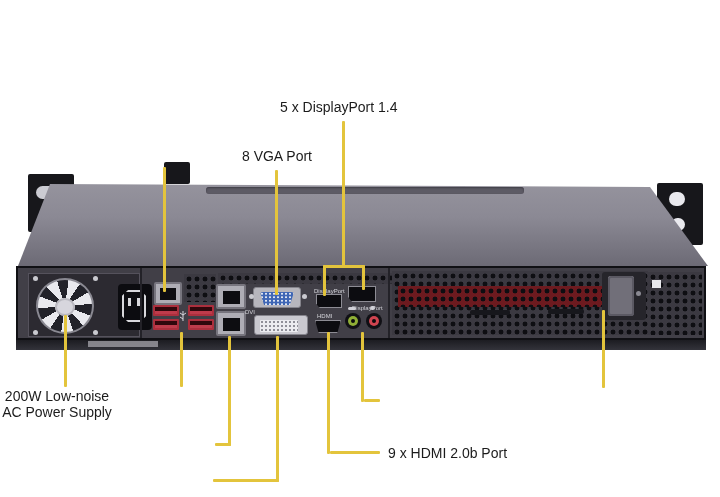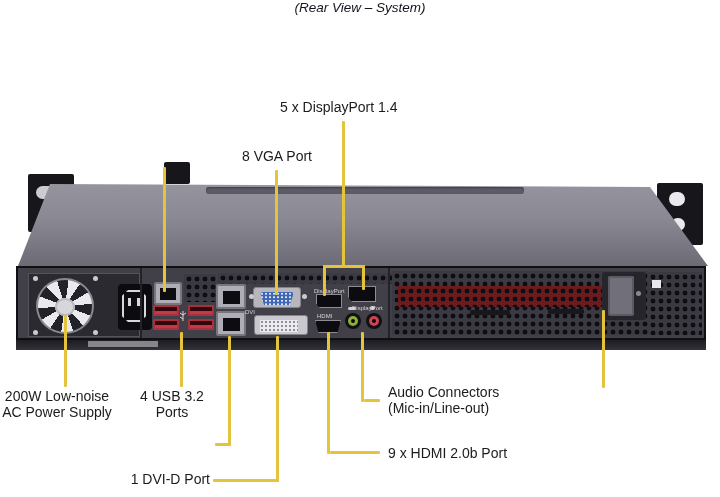--- a/index.html
+++ b/index.html
@@ -64,21 +64,20 @@
     box-shadow:inset 0 0 0 2px #5b5963, inset 0 14px 0 -12px #8d8b95;}
   .slotbar{background:#17171c;border-radius:2px;}
   .whsq{background:#e8e8ec;}
   .divider{background:#232228;}
 </style>
 </head>
 <body>
 
 <div class="stage">
 
-  <div class="abs title">(Rear View – System)</div>
 
   <div class="abs ear" style="left:28px;top:174px;width:46px;height:58px;">
     <div class="abs hole" style="left:8px;top:12px;width:22px;height:13px;"></div>
     <div class="abs hole" style="left:10px;top:37px;width:18px;height:13px;"></div>
   </div>
   <div class="abs ear" style="left:164px;top:162px;width:26px;height:22px;"></div>
   <div class="abs ear" style="left:657px;top:183px;width:46px;height:62px;">
     <div class="abs hole" style="left:12px;top:9px;width:16px;height:14px;background:#e9e9ee;"></div>
     <div class="abs hole" style="left:14px;top:35px;width:14px;height:13px;background:#e9e9ee;"></div>
   </div>
@@ -185,20 +184,15 @@
   <div class="abs cl" style="left:327px;top:332px;width:3px;height:122px;"></div>
   <div class="abs cl" style="left:330px;top:451px;width:50px;height:3px;"></div>
   <div class="abs cl" style="left:361px;top:332px;width:3px;height:70px;"></div>
   <div class="abs cl" style="left:364px;top:399px;width:16px;height:3px;"></div>
   <div class="abs cl" style="left:602px;top:310px;width:3px;height:78px;"></div>
 
   <div class="abs lbl l" style="left:280px;top:99px;width:150px;">5 x DisplayPort 1.4</div>
   <div class="abs lbl c" style="left:236px;top:148px;width:82px;">8 VGA Port</div>
   <div class="abs lbl c" style="left:-2px;top:388px;width:118px;">200W Low-noise
 AC Power Supply</div>
-  <div class="abs lbl c" style="left:128px;top:388px;width:88px;">4 USB 3.2
-Ports</div>
-  <div class="abs lbl r" style="left:105px;top:471px;width:105px;">1 DVI-D Port</div>
-  <div class="abs lbl l" style="left:388px;top:384px;width:140px;">Audio Connectors
-(Mic-in/Line-out)</div>
   <div class="abs lbl l" style="left:388px;top:445px;width:150px;">9 x HDMI 2.0b Port</div>
 
 </div>
 
 </body></html>

